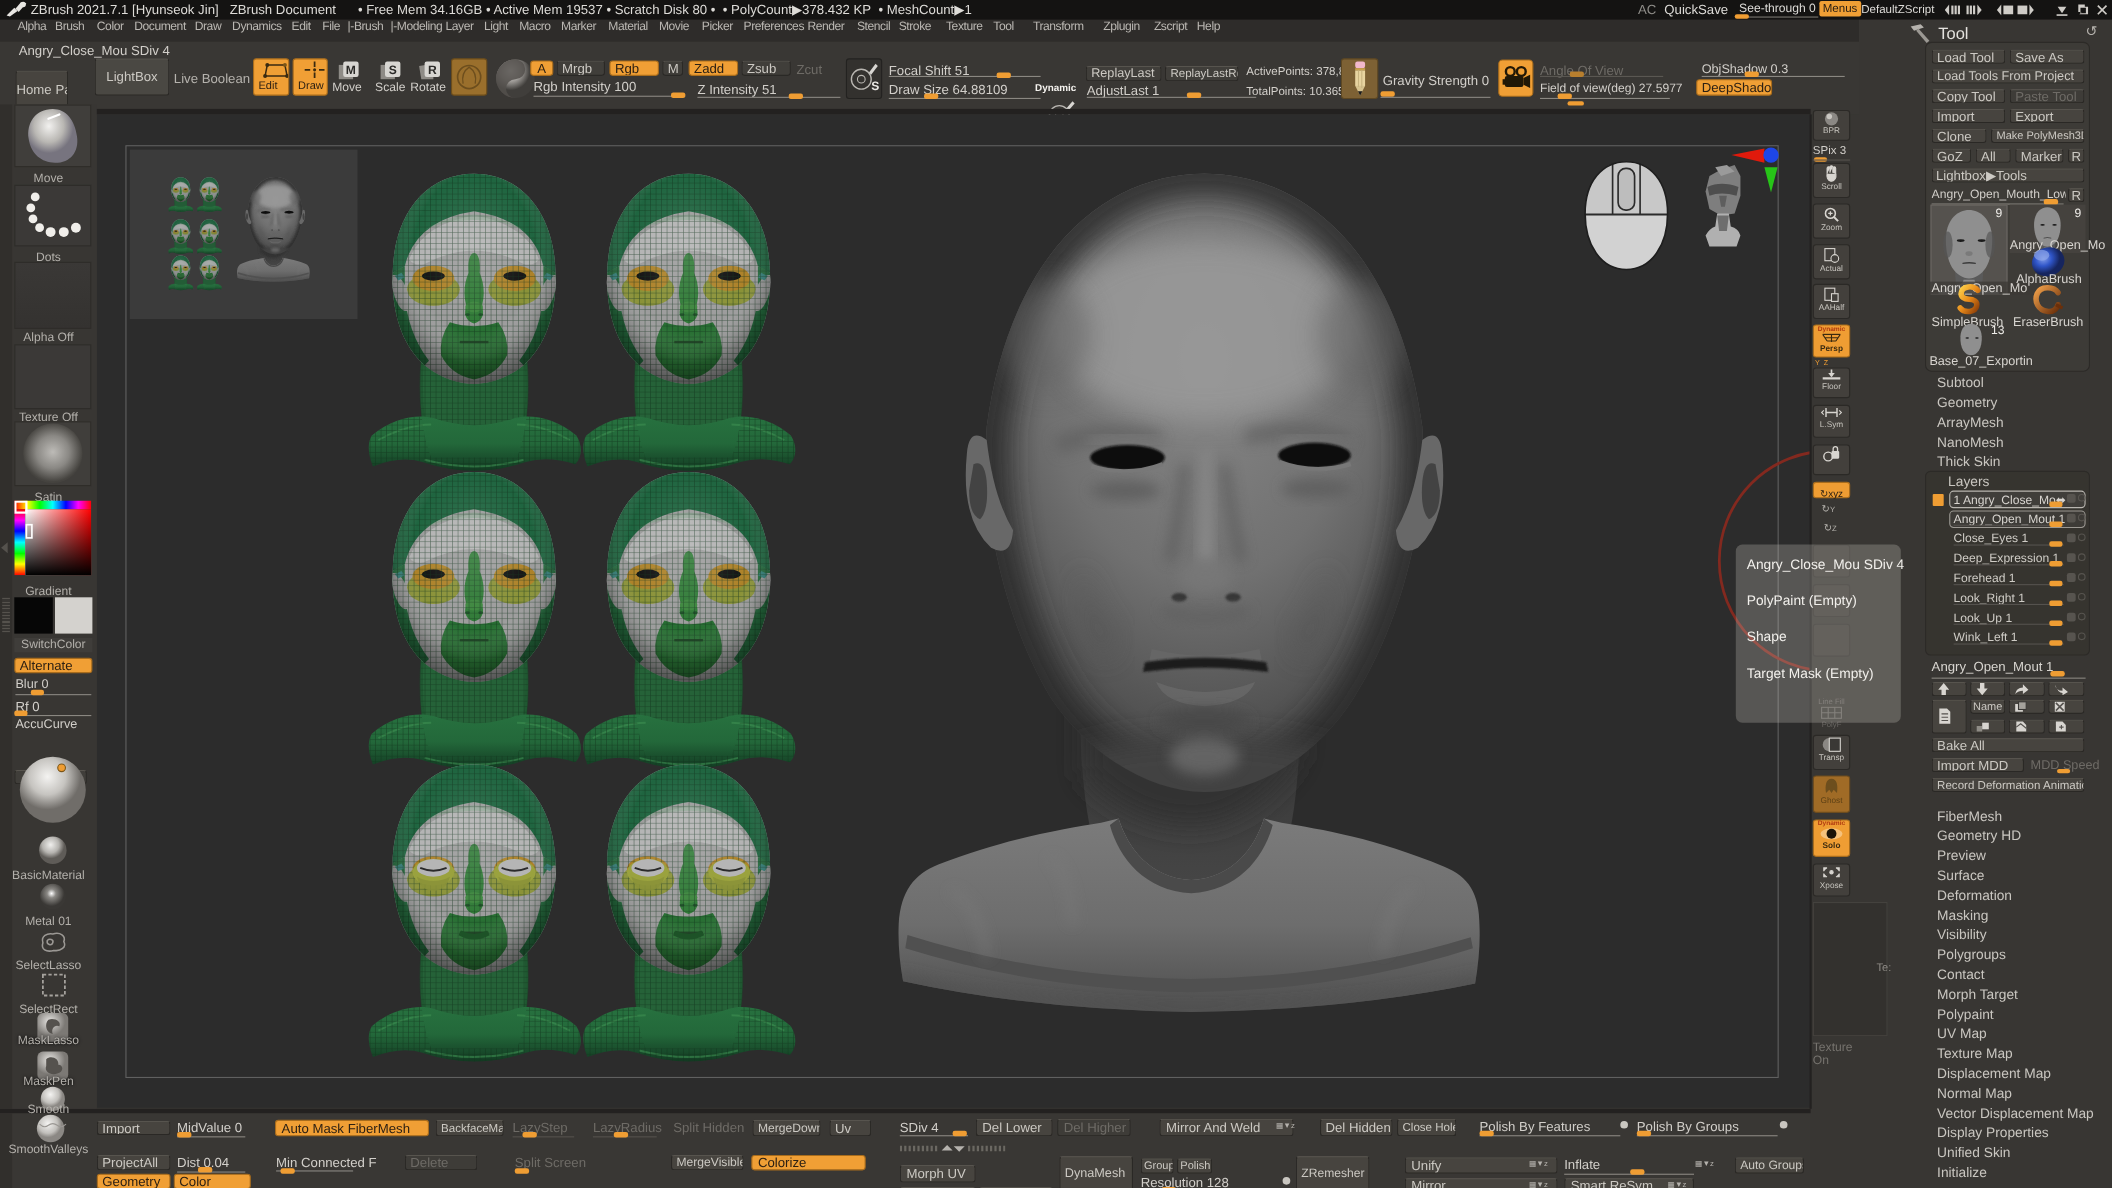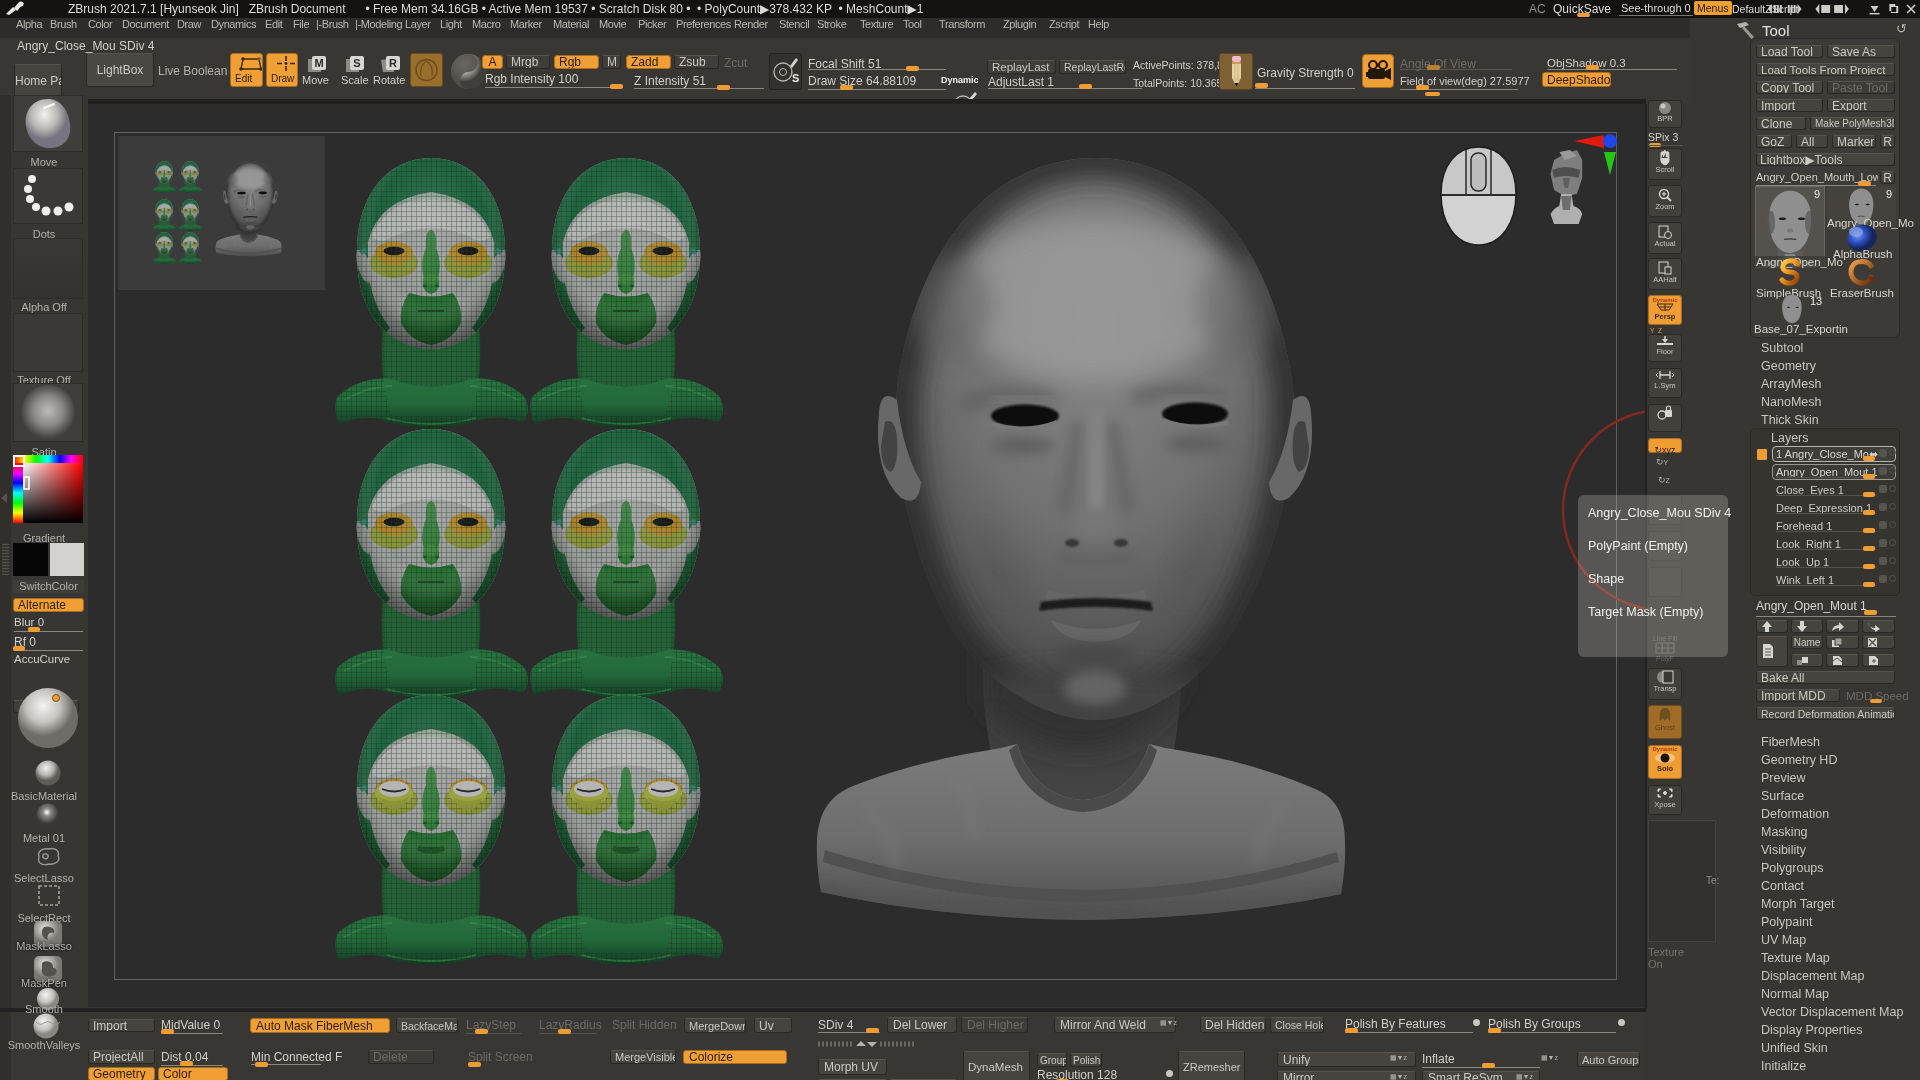--- a/index.html
+++ b/index.html
@@ -1,20 +1,20 @@
 <!DOCTYPE html>
 <html><head><meta charset="utf-8">
 <style>
 *{margin:0;padding:0;box-sizing:border-box;font-family:"Liberation Sans",sans-serif;}
 html,body{width:1920px;height:1080px;overflow:hidden;background:#383633;}
 #stage{position:absolute;left:0;top:0;width:1920px;height:1080px;}
 .abs{position:absolute;}
 
 #titlebar{position:absolute;left:0;top:0;width:1920px;height:18px;background:#141312;color:#dedcd8;font-size:12px;}
-#titlebar .t{position:absolute;top:2px;white-space:nowrap;margin-left:40px;}
+#titlebar .t{position:absolute;top:2px;white-space:nowrap;}
 
 #menubar{position:absolute;left:0;top:18px;width:1920px;height:20px;background:#2e2c2a;}
 #menubar .m{position:absolute;top:0;font-size:11px;color:#bab7b2;white-space:nowrap;letter-spacing:-0.4px;}
 
 #topshelf{position:absolute;left:0;top:38px;width:1920px;height:66px;background:#393734;}
 .btn{position:absolute;background:#47443f;border:1px solid #2a2825;border-top-color:#57544e;border-radius:3px;color:#ccc9c3;font-size:12px;text-align:left;padding-left:4px;overflow:hidden;white-space:nowrap;}
 .btn.flat{background:#403e3a;}
 .btn.dim{color:#6e6b66;background:#3e3c38;}
 .obtn{position:absolute;background:#f09f35;border:1px solid #a86c1c;border-radius:3px;color:#2c2013;font-size:12px;text-align:left;padding-left:4px;overflow:hidden;white-space:nowrap;}
 .lbl{position:absolute;color:#d2cfca;font-size:12px;white-space:nowrap;}

